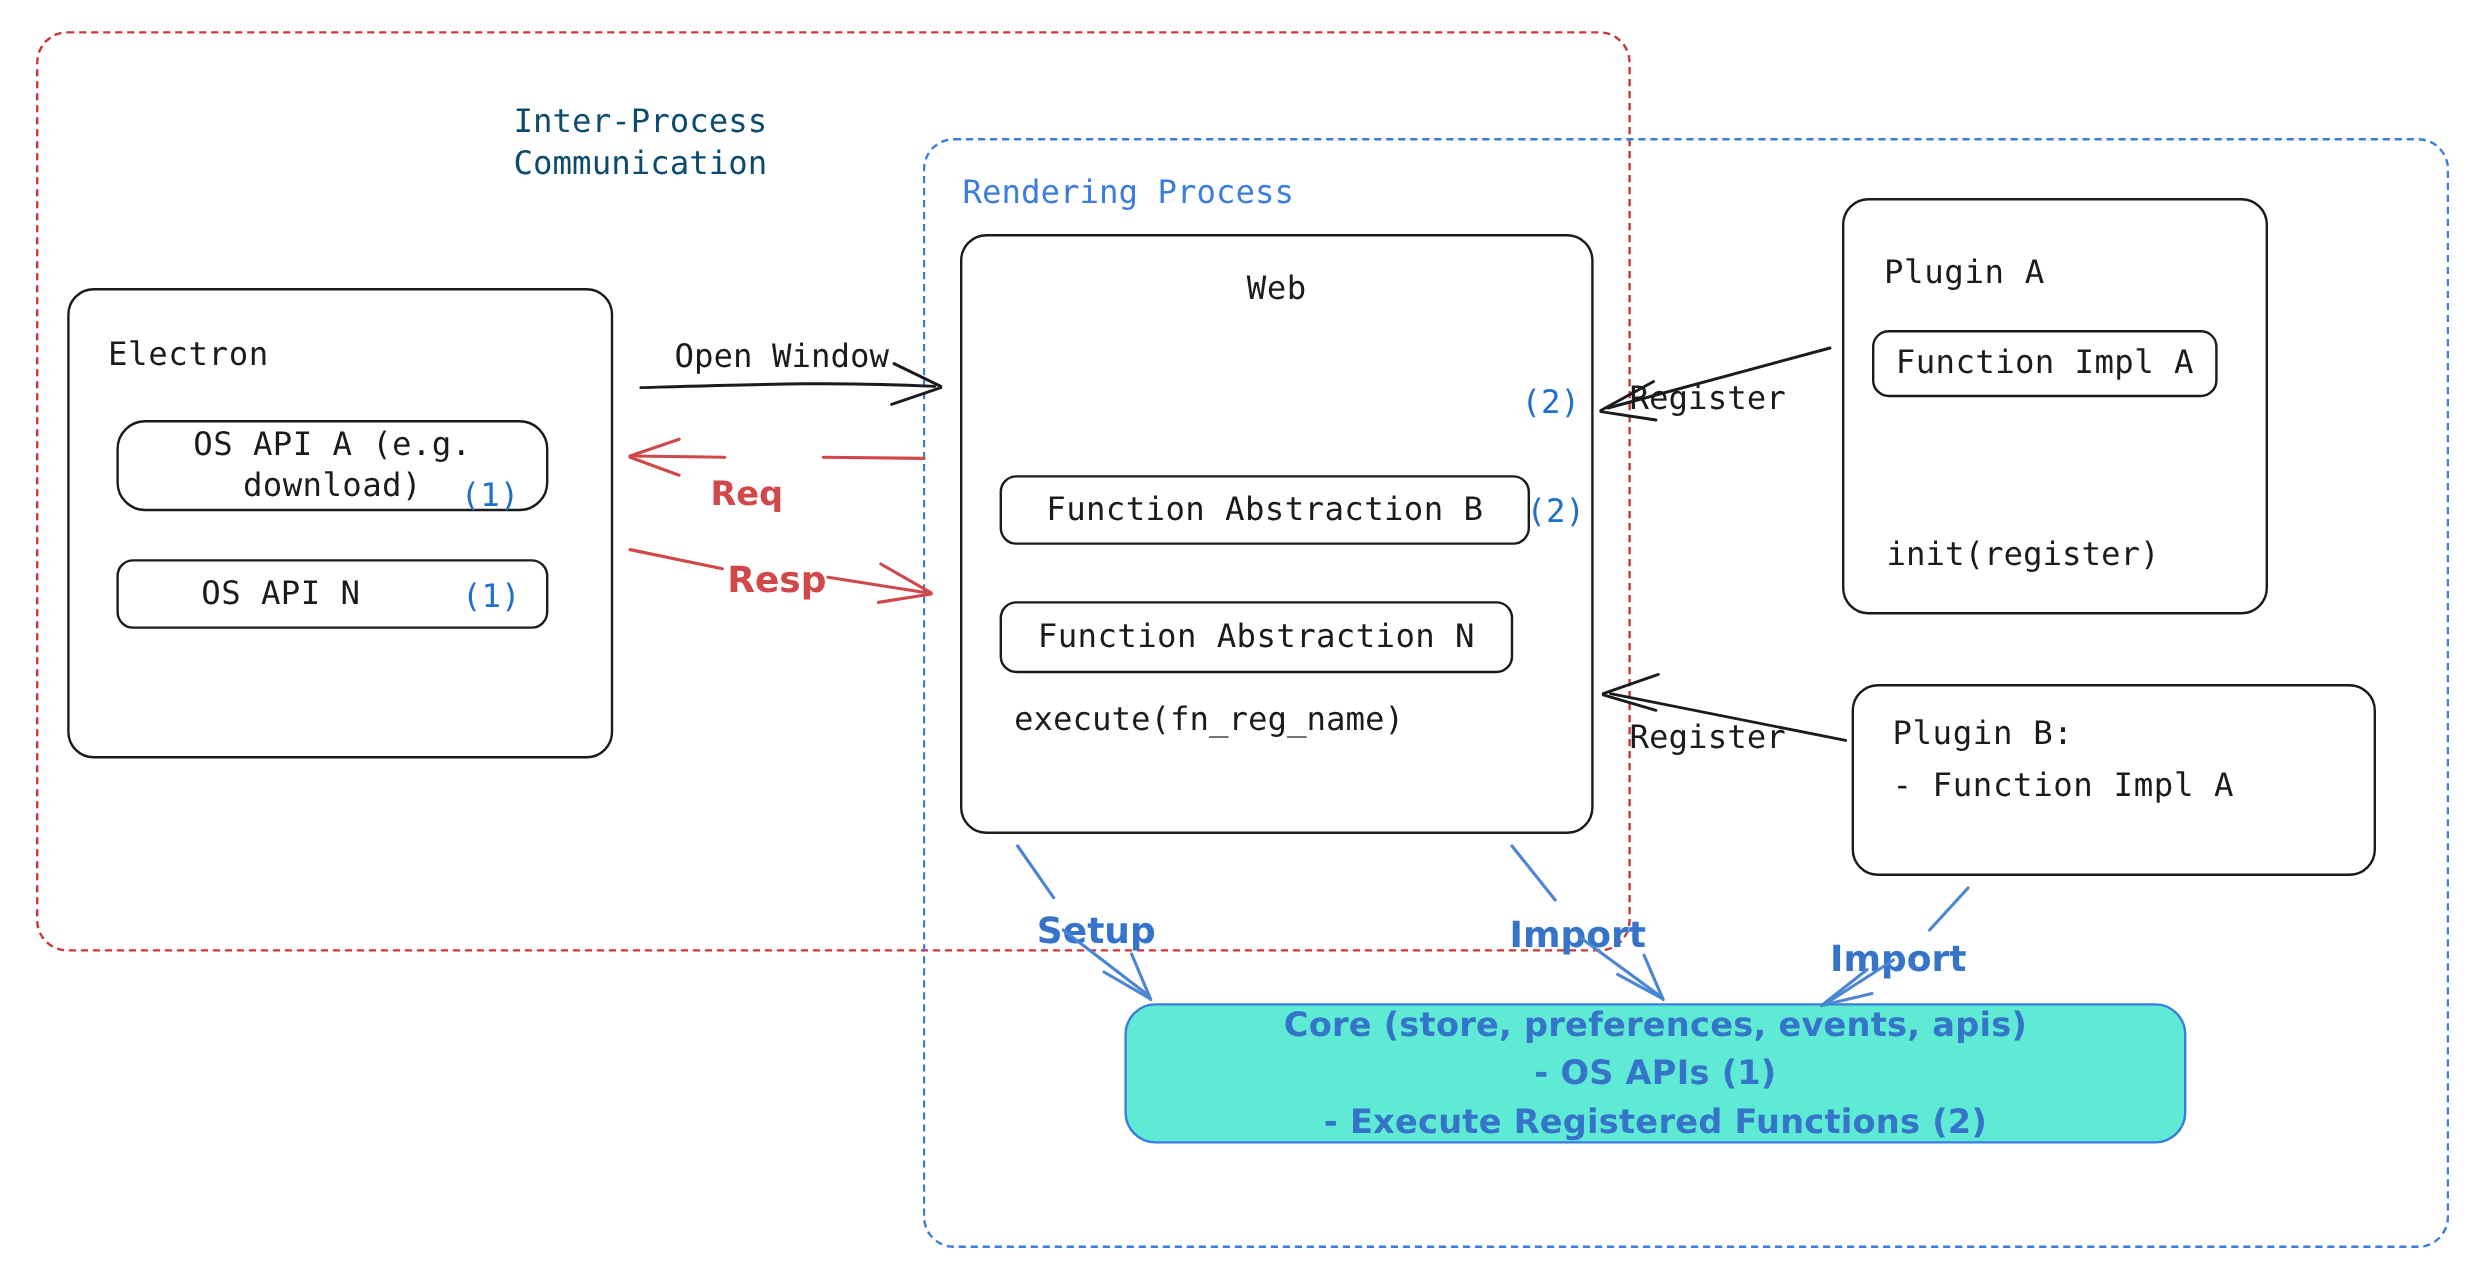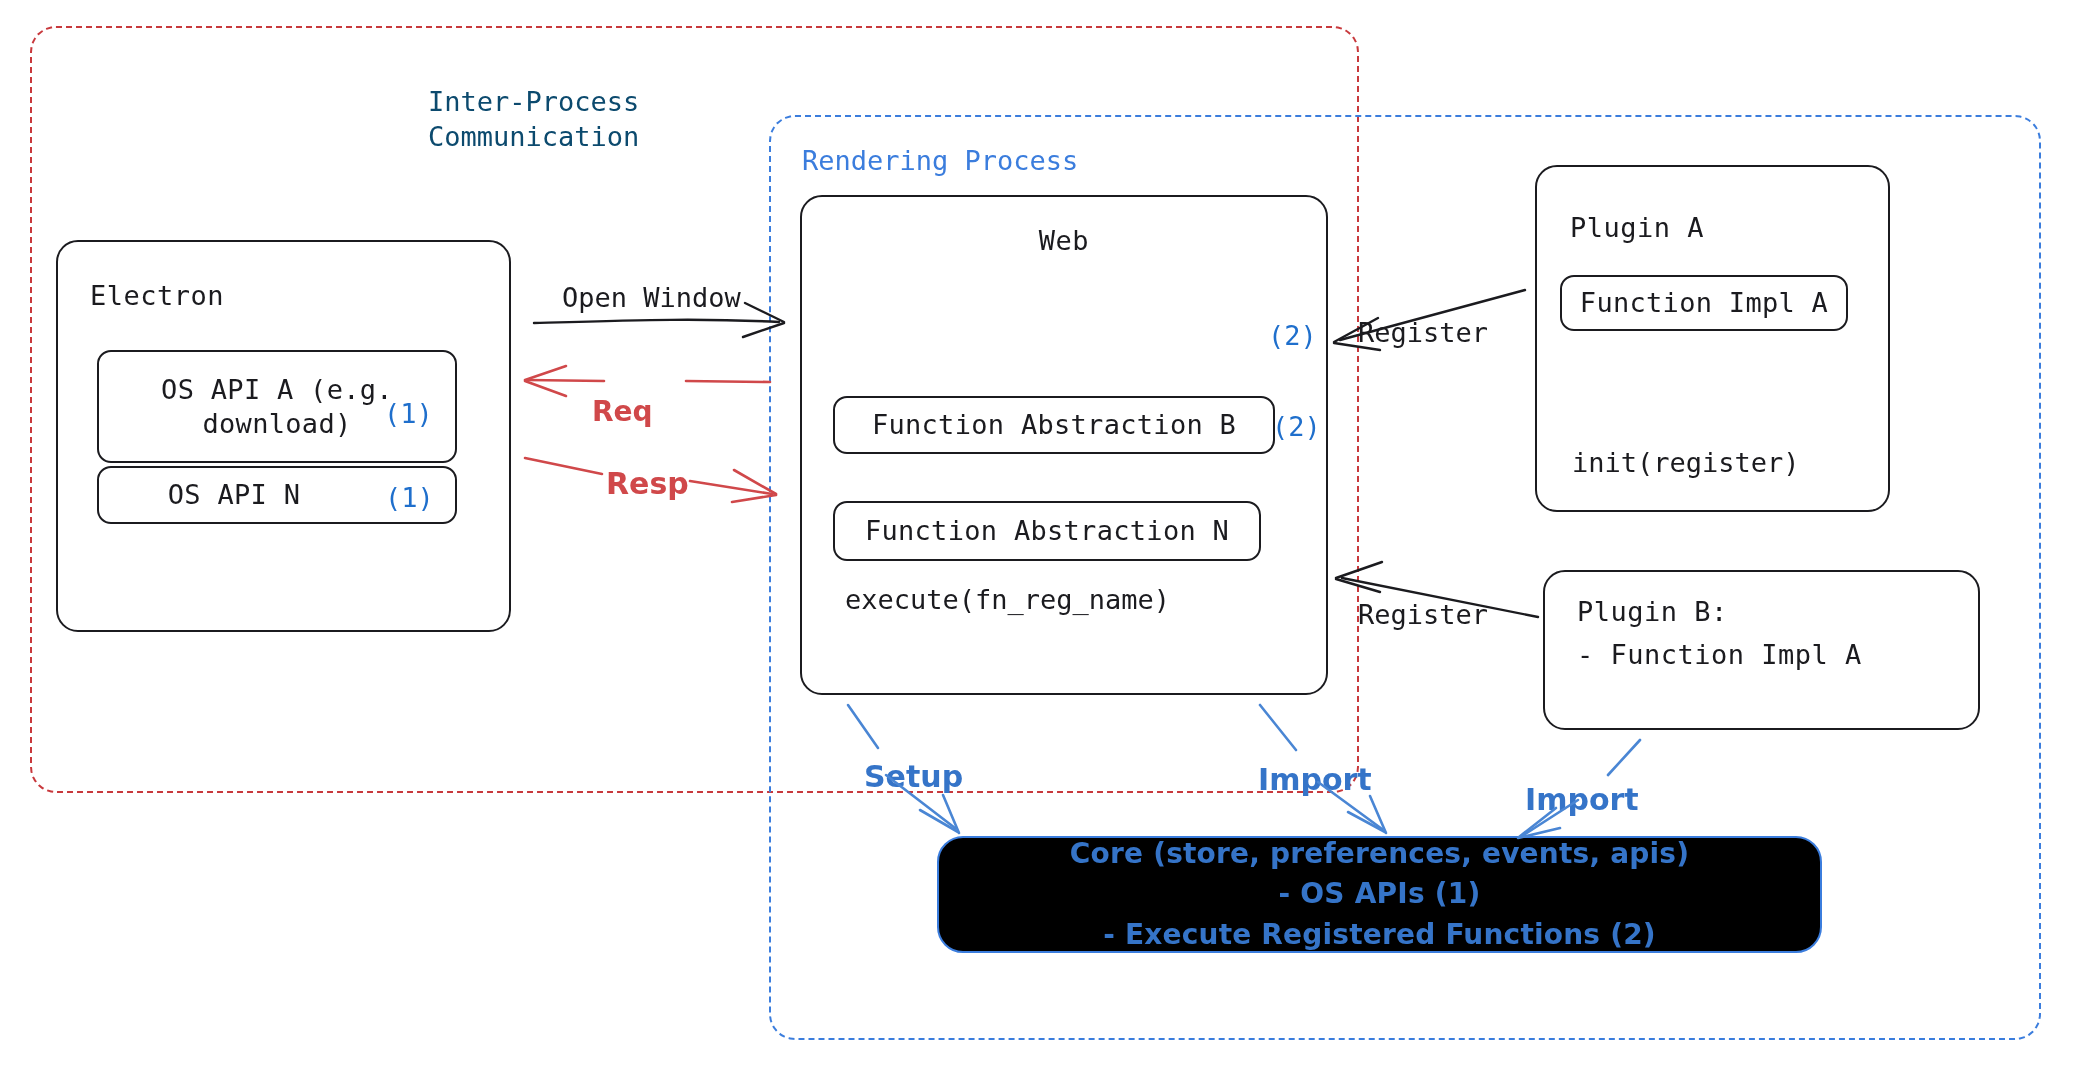--- a/index.html
+++ b/index.html
@@ -47,21 +47,21 @@
   
   .hand{font-family:"DejaVu Sans","Liberation Sans",sans-serif;font-weight:700;}
   .hand-red{color:#d0484a;}
   .hand-blue{color:#3574c8;}
 
   .paren-blue{color:#1f6fcc;font-size:27px;}
 
   
   .core{
     position:absolute;box-sizing:border-box;
-    border:2.4px solid #3b7ddd;border-radius:26px;background:#000000;
+    border:2.4px solid #3b7ddd;border-radius:26px;background:#5eead4;
     display:flex;align-items:center;justify-content:center;
   }
   .core-text{
     color:#3574c8;font-size:28px;line-height:1.45;text-align:center;
     font-family:"DejaVu Sans","Liberation Sans",sans-serif;font-weight:700;
     white-space:pre-line;letter-spacing:.2px;
   }
 </style>
 </head>
 <body>
@@ -71,21 +71,21 @@
   <div class="dashbox dash-red" style="left:30px;top:26px;width:1329px;height:767px;"></div>
   <div class="label label-red" style="left:428px;top:84px;width:300px;">Inter-Process
 Communication</div>
 
   <div class="dashbox dash-blue" style="left:769px;top:115px;width:1272px;height:925px;"></div>
   <div class="label label-blue" style="left:802px;top:143px;">Rendering Process</div>
 
   <div class="node" style="left:56px;top:240px;width:455px;height:392px;">
     <div class="node-title" style="margin:38px 0 0 32px;">Electron</div>
   </div>
-  <div class="node inner center" style="left:97px;top:350px;width:360px;height:113px;">
+  <div class="node inner center" style="left:97px;top:350px;width:360px;height:76px;border-radius:24px;">
     <div class="cell-text">OS API A (e.g.
 download)</div>
   </div>
   <div class="paren-blue" style="position:absolute;left:384px;top:398px;">(1)</div>
 
   <div class="node inner center" style="left:97px;top:466px;width:360px;height:58px;">
     <div class="cell-text" style="margin-right:86px;">OS API N</div>
   </div>
   <div class="paren-blue" style="position:absolute;left:385px;top:482px;">(1)</div>
 

